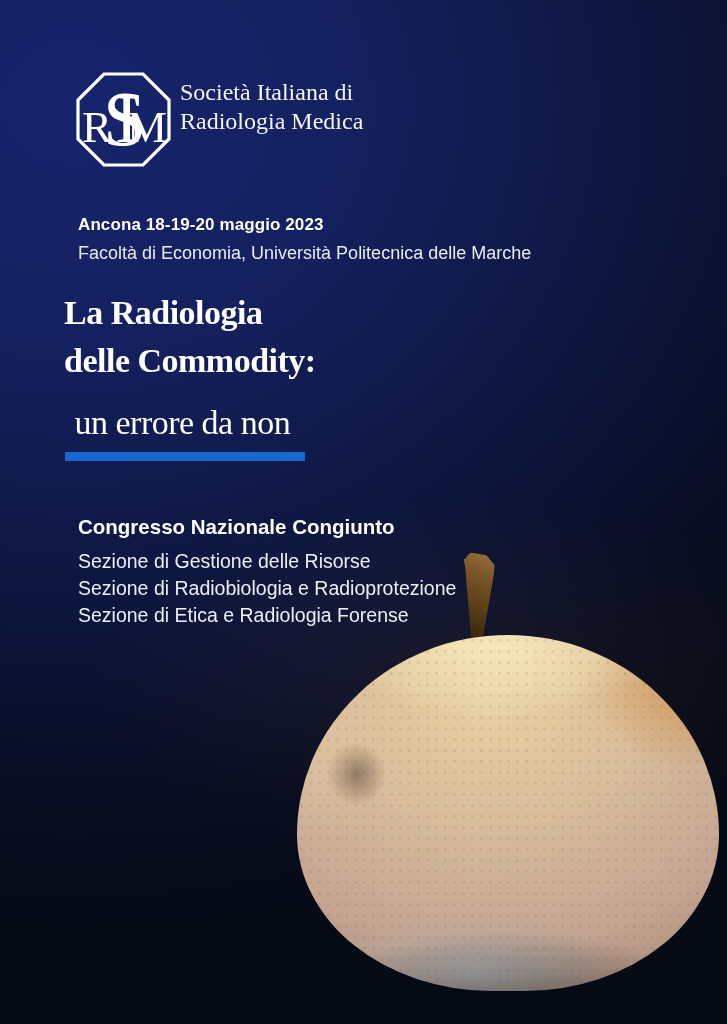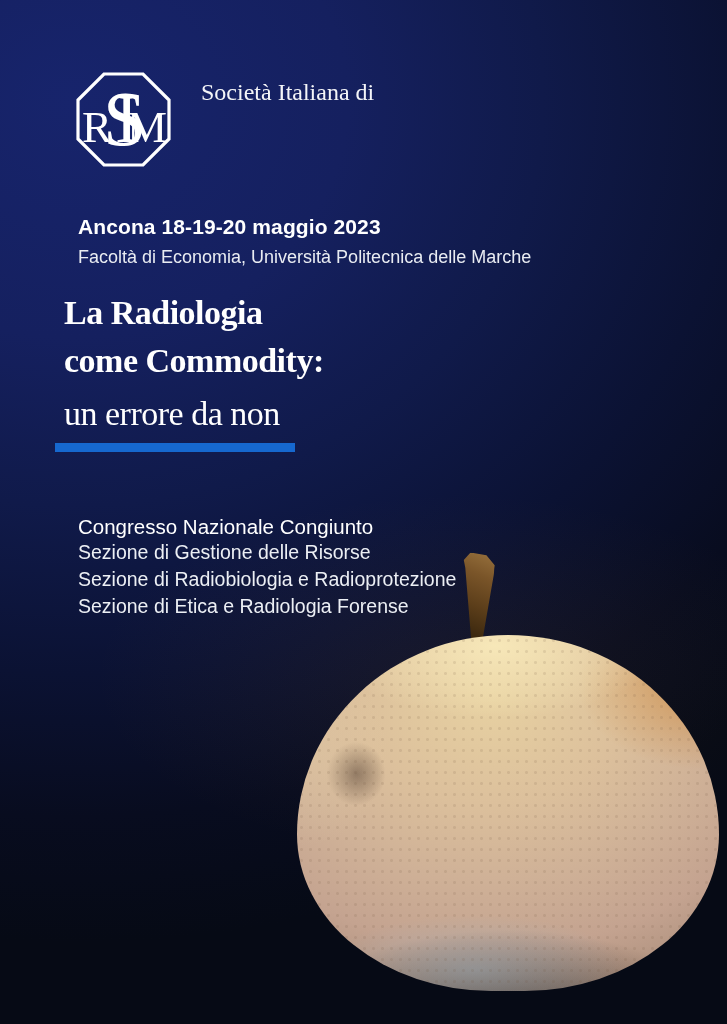--- a/index.html
+++ b/index.html
@@ -22,48 +22,48 @@
   .octagon-wrap { position: relative; width: 97px; height: 97px; }
   .octagon-wrap svg { position: absolute; left: 0; top: 0; }
   .monogram { position: absolute; left: 0; top: 0; width: 97px; height: 97px;
     font-family: "Liberation Serif", "DejaVu Serif", serif; color: #fff; }
   .monogram span { position: absolute; line-height: 1; }
   .mono-s { font-size: 78px; left: 28px; top: 9px; }
   .mono-i { font-size: 70px; left: 40px; top: 13px; }
   .mono-r { font-size: 45px; left: 7px;  top: 34px; }
   .mono-m { font-size: 45px; left: 52px; top: 34px; }
   .org-name {
-    margin-left: 29px; margin-top: 7px;
+    margin-left: 8px; margin-top: 7px;
     font-family: "Liberation Serif", "DejaVu Serif", serif;
     font-size: 24px; line-height: 29px; color: #f4f5f8;
   }
 
   
   .event-block { position: absolute; left: 78px; top: 215px; }
-  .event-date { font-size: 21px; font-weight: bold; letter-spacing: 0.1px; color: #ffffff; }
+  .event-date { font-size: 17px; font-weight: bold; letter-spacing: 0.1px; color: #ffffff; }
   .event-venue { margin-top: 8px; font-size: 18px; color: #e9ecf2; }
 
   
   .title-block {
     position: absolute; left: 64px; top: 289px;
     font-family: "Liberation Serif", "DejaVu Serif", serif;
     font-size: 34px; line-height: 48px; letter-spacing: -0.5px;
   }
   .title-bold { font-weight: bold; }
-  .title-underlined-line { margin-top: 5px; }
+  .title-underlined-line { margin-top: 14px; text-align: center; }
   .u-span {
     display: inline-block;
     padding: 0 15px 5px 9px;
     margin-left: -9px;
     border-bottom: 9px solid #1668cf;
   }
 
   
   .congress-block { position: absolute; left: 78px; top: 515px; }
-  .congress-heading { font-size: 20.5px; font-weight: normal; }
+  .congress-heading { font-size: 20.5px; font-weight: bold; margin-bottom: 9px; }
   .congress-section { font-size: 19.5px; line-height: 27px; color: #eceff4; }
 
   
   .apple-scene { position: absolute; left: 0; top: 0; width: 727px; height: 1024px; }
   .apple-stem {
     position: absolute; left: 461px; top: 553px; width: 32px; height: 96px;
     clip-path: polygon(22% 0%, 72% 2%, 100% 12%, 98% 22%, 70% 100%, 42% 100%, 8% 16%, 2% 8%);
     background: linear-gradient(200deg, #97713d 0%, #7a5529 25%, #5c3e1a 55%, #3a270e 85%, #2a1c09 100%);
     transform: rotate(3deg);
   }
@@ -102,31 +102,32 @@
       </svg>
       <div class="monogram">
         <span class="mono-s">S</span>
         <span class="mono-r">R</span>
         <span class="mono-m">M</span>
         <span class="mono-i">I</span>
       </div>
     </div>
     <div class="org-name">
       <div>Società Italiana di</div>
+      <div>Radiologia Medica</div>
     </div>
   </div>
 
   <div class="event-block">
     <div class="event-date">Ancona 18-19-20 maggio 2023</div>
     <div class="event-venue">Facoltà di Economia, Università Politecnica delle Marche</div>
   </div>
 
   <div class="title-block">
     <div class="title-bold">La Radiologia</div>
-    <div class="title-bold">come Commodity:</div>
+    <div class="title-bold">delle Commodity:</div>
     <div class="title-underlined-line">
       <span class="u-span">un errore da non</span>
     </div>
   </div>
 
   <div class="congress-block">
     <div class="congress-heading">Congresso Nazionale Congiunto</div>
     <div class="congress-section">Sezione di Gestione delle Risorse</div>
     <div class="congress-section">Sezione di Radiobiologia e Radioprotezione</div>
     <div class="congress-section">Sezione di Etica e Radiologia Forense</div>

